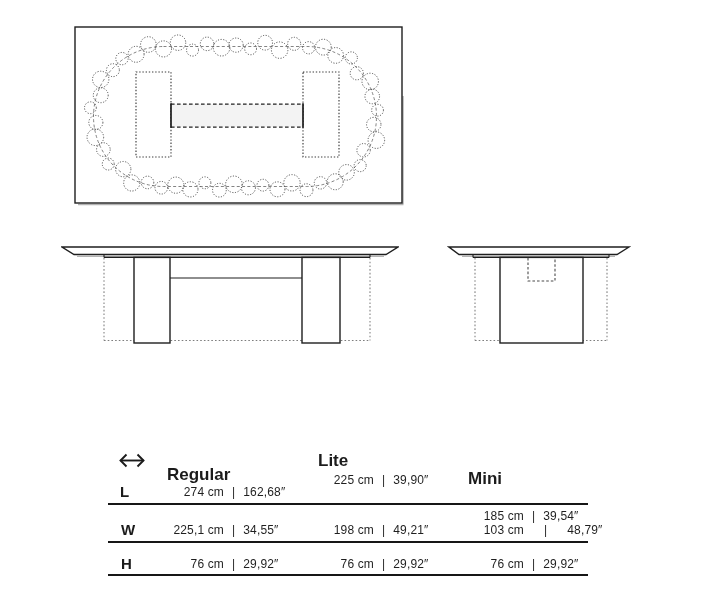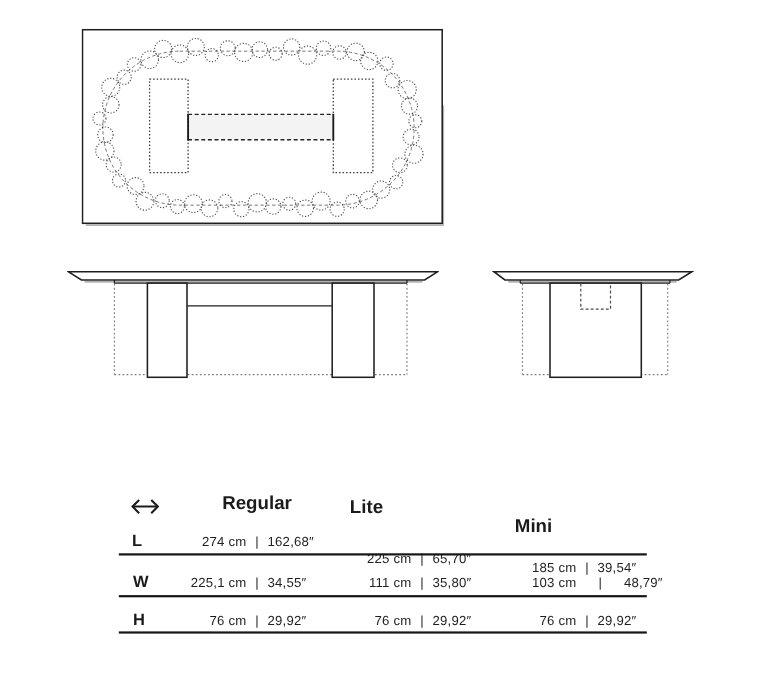--- a/index.html
+++ b/index.html
@@ -155,52 +155,52 @@
     <path class="beamdash" d="M 81 12.8 L 81 36 L 108 36 L 108 12.8"></path>
   </svg>
 
   <div>
 
     <svg style="left:117px;top:452px;" width="30" height="17" viewBox="0 0 30 17">
       <line x1="3.5" y1="8.5" x2="26.5" y2="8.5" stroke="#1b1b1b" stroke-width="1.9"></line>
       <polyline points="9.5,2.5 3.5,8.5 9.5,14.5" fill="none" stroke="#1b1b1b" stroke-width="1.9"></polyline>
       <polyline points="20.5,2.5 26.5,8.5 20.5,14.5" fill="none" stroke="#1b1b1b" stroke-width="1.9"></polyline>
     </svg>
-    <div class="hdr" style="left:167px;top:448px;margin-left:35px;">Regular</div>
+    <div class="hdr" style="left:167px;top:465px;">Regular</div>
     <div class="hdr" style="left:318px;top:451px;">Lite</div>
     <div class="hdr" style="left:468px;top:469px;">Mini</div>
 
     <div class="rowlbl" style="left:120px;top:484px;">L</div>
     <div class="cell" style="left:167px;top:484px;">
       <span class="cm">274 cm</span>
         <span class="sep">|</span>
         <span class="in">162,68″</span>
     </div>
-    <div class="cell" style="left:317px;top:500px;">
+    <div class="cell" style="left:317px;top:472px;">
       <span class="cm">225 cm</span>
         <span class="sep">|</span>
-        <span class="in">65,70″</span>
+        <span class="in">39,90″</span>
     </div>
     <div class="cell" style="left:467px;top:508px;">
       <span class="cm">185 cm</span>
         <span class="sep">|</span>
         <span class="in">39,54″</span>
     </div>
     <div class="rule" style="top:503px;"></div>
 
     <div class="rowlbl" style="left:121px;top:522px;">W</div>
     <div class="cell" style="left:167px;top:522px;">
       <span class="cm">225,1 cm</span>
         <span class="sep">|</span>
         <span class="in">34,55″</span>
     </div>
     <div class="cell" style="left:317px;top:522px;">
-      <span class="cm">111 cm</span>
-        <span class="sep">|</span>
-        <span class="in">35,80″</span>
+      <span class="cm">198 cm</span>
+        <span class="sep">|</span>
+        <span class="in">49,21″</span>
     </div>
     <div class="cell" style="left:467px;top:522px;gap:12px;">
       <span class="cm">103 cm</span>
         <span class="sep">|</span>
         <span class="in">48,79″</span>
     </div>
     <div class="rule" style="top:541px;"></div>
 
     <div class="rowlbl" style="left:121px;top:556px;">H</div>
     <div class="cell" style="left:167px;top:556px;">

